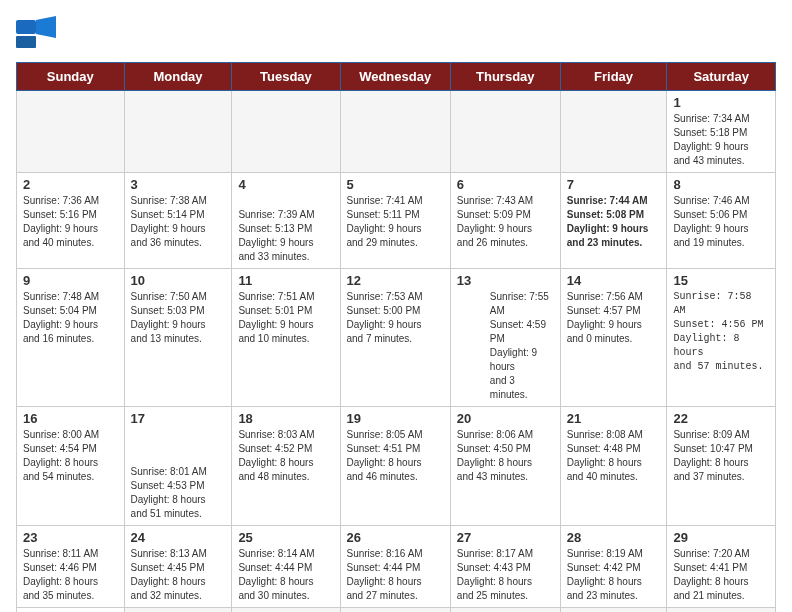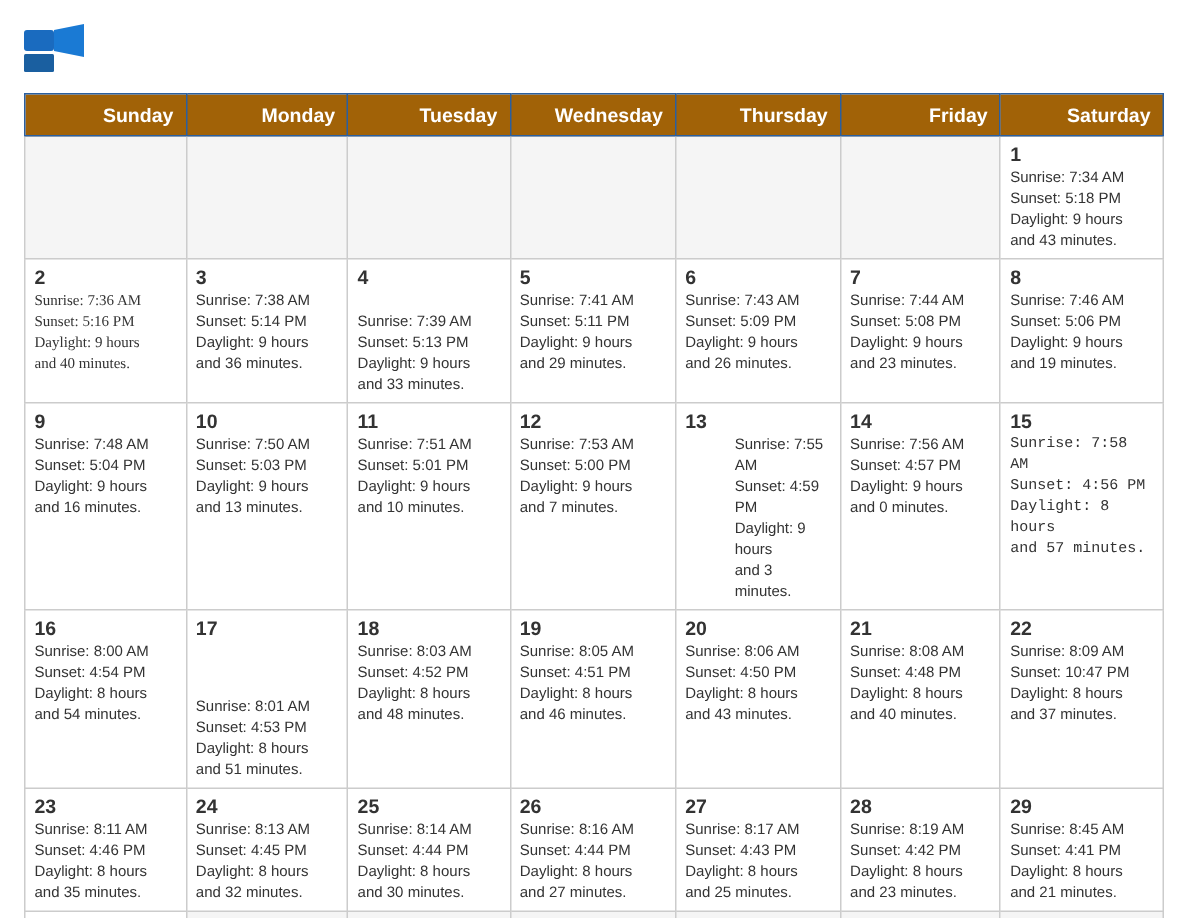--- a/index.html
+++ b/index.html
@@ -45,26 +45,26 @@
     .location-title {
       font-size: 16px;
       color: #555;
     }
     .calendar {
       width: 100%;
       border-collapse: collapse;
       border: 1px solid #ccc;
     }
     .calendar th {
-      background-color: #a16207;
+      background-color: #7f1d1d;
       color: #fff;
       font-size: 13px;
       font-weight: bold;
       padding: 6px 8px;
-      text-align: right;
+      text-align: center;
       border: 1px solid #2a5fa0;
     }
     .calendar td {
       vertical-align: top;
       width: 113px;
       min-height: 80px;
       padding: 4px 6px;
       border: 1px solid #ccc;
       font-size: 10.5px;
       color: #333;
@@ -129,21 +129,21 @@
           <span class="day-number">1</span>
           <div class="day-info" style="white-space: pre-line;">Sunrise: 7:34 AM
 Sunset: 5:18 PM
 Daylight: 9 hours
 and 43 minutes.</div>
         </td>
       </tr>
       <tr>
         <td>
           <span class="day-number">2</span>
-          <div class="day-info" style="white-space: pre-line; font-family: Liberation Serif, serif;">Sunrise: 7:36 AM
+          <div class="day-info" style="white-space: pre-line;">Sunrise: 7:36 AM
 Sunset: 5:16 PM
 Daylight: 9 hours
 and 40 minutes.</div>
         </td>
         <td>
           <span class="day-number">3</span>
           <div class="day-info" style="white-space: pre-line;">Sunrise: 7:38 AM
 Sunset: 5:14 PM
 Daylight: 9 hours
 and 36 minutes.</div>
@@ -164,21 +164,21 @@
         </td>
         <td>
           <span class="day-number">6</span>
           <div class="day-info" style="white-space: pre-line;">Sunrise: 7:43 AM
 Sunset: 5:09 PM
 Daylight: 9 hours
 and 26 minutes.</div>
         </td>
         <td>
           <span class="day-number">7</span>
-          <div class="day-info" style="white-space: pre-line;">Sunrise: 7:44 AM
+          <div class="day-info" style="white-space: pre-line; font-weight: bold;">Sunrise: 7:44 AM
 Sunset: 5:08 PM
 Daylight: 9 hours
 and 23 minutes.</div>
         </td>
         <td>
           <span class="day-number">8</span>
           <div class="day-info" style="white-space: pre-line;">Sunrise: 7:46 AM
 Sunset: 5:06 PM
 Daylight: 9 hours
 and 19 minutes.</div>
@@ -324,21 +324,21 @@
         </td>
         <td>
           <span class="day-number">28</span>
           <div class="day-info" style="white-space: pre-line;">Sunrise: 8:19 AM
 Sunset: 4:42 PM
 Daylight: 8 hours
 and 23 minutes.</div>
         </td>
         <td>
           <span class="day-number">29</span>
-          <div class="day-info" style="white-space: pre-line;">Sunrise: 8:45 AM
+          <div class="day-info" style="white-space: pre-line;">Sunrise: 7:20 AM
 Sunset: 4:41 PM
 Daylight: 8 hours
 and 21 minutes.</div>
         </td>
       </tr>
       <tr>
         <td>
           <span class="day-number">30</span>
           <div class="day-info" style="white-space: pre-line; font-family: Liberation Serif, serif;">Sunrise: 8:21 AM
 Sunset: 4:41 PM

